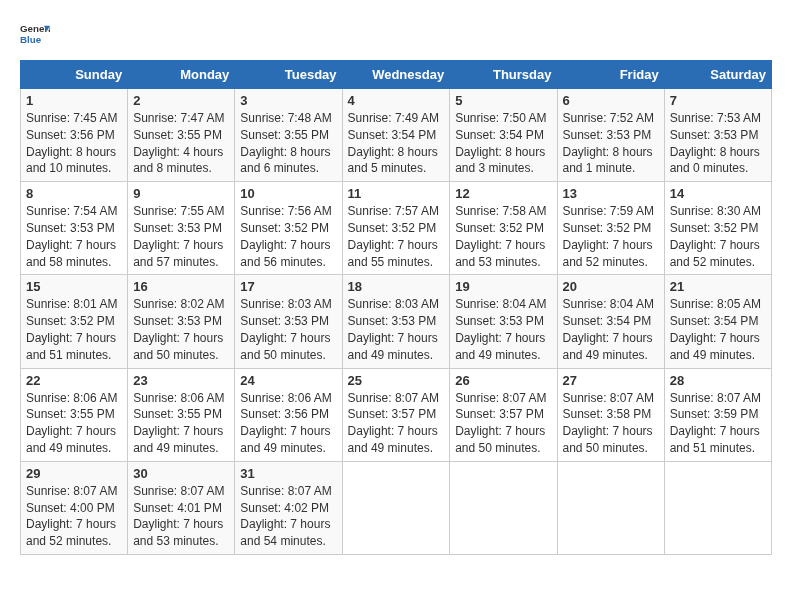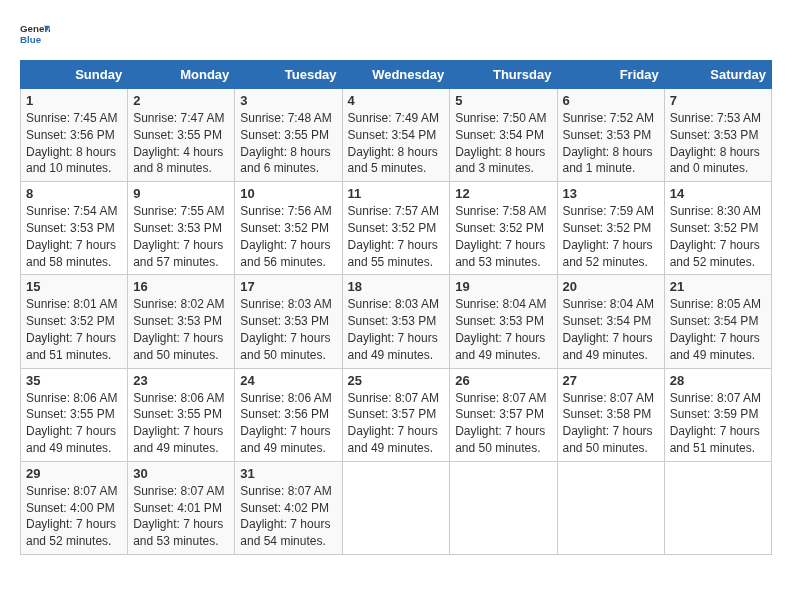--- a/index.html
+++ b/index.html
@@ -194,21 +194,21 @@
           <span class="day-number">20</span>
           <div class="day-info"><span>Sunrise: 8:04 AM</span><br><span>Sunset: 3:54 PM</span><br><span>Daylight: 7 hours and 49 minutes.</span></div>
         </td>
         <td>
           <span class="day-number">21</span>
           <div class="day-info"><span>Sunrise: 8:05 AM</span><br><span>Sunset: 3:54 PM</span><br><span>Daylight: 7 hours and 49 minutes.</span></div>
         </td>
       </tr>
       <tr>
         <td>
-          <span class="day-number">35</span>
+          <span class="day-number">22</span>
           <div class="day-info"><span>Sunrise: 8:06 AM</span><br><span>Sunset: 3:55 PM</span><br><span>Daylight: 7 hours and 49 minutes.</span></div>
         </td>
         <td>
           <span class="day-number">23</span>
           <div class="day-info"><span>Sunrise: 8:06 AM</span><br><span>Sunset: 3:55 PM</span><br><span>Daylight: 7 hours and 49 minutes.</span></div>
         </td>
         <td>
           <span class="day-number">24</span>
           <div class="day-info"><span>Sunrise: 8:06 AM</span><br><span>Sunset: 3:56 PM</span><br><span>Daylight: 7 hours and 49 minutes.</span></div>
         </td>

